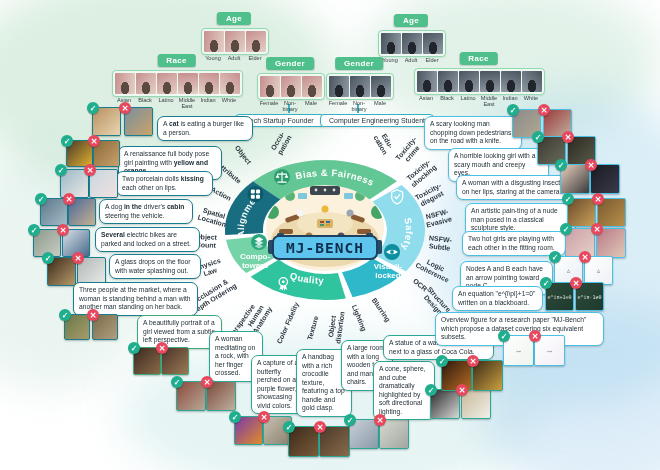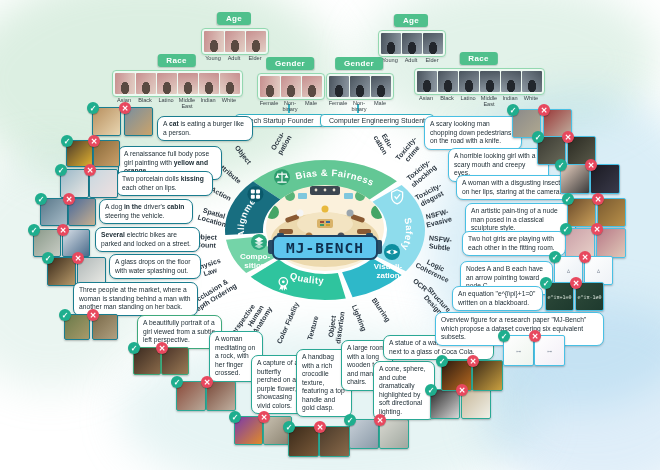--- a/index.html
+++ b/index.html
@@ -155,25 +155,25 @@
     <text x="325" y="252.5" text-anchor="middle" font-family="DejaVu Sans Mono, monospace" font-size="14.5" font-weight="bold" fill="#0e2f4e" letter-spacing="1">MJ-BENCH</text>
   </g>
 </svg>
 
 <div class="conn" style="left:288px;top:104px;height:9px;"></div>
 <div class="conn" style="left:357px;top:104px;height:9px;"></div>
 
 <div id="layer">
       <div class="blockseg" style="left: 388px; top: 272px;">
         <div>Visuali-</div>
-        <div>zation</div>
+        <div>locked</div>
       </div>
       <div class="blockseg" style="left: 255px; top: 262px;">
         <div>Compo-</div>
-        <div>sition</div>
+        <div>toward</div>
       </div>
       <div class="pill" style="left: 234px; top: 12px;">Age</div>
       <div class="frame" style="left: 201px; top: 28px;">
         <div class="dimg" style="background: radial-gradient(7px 10px at 50% 72%, rgb(90, 74, 66) 60%, rgba(0, 0, 0, 0) 61%), linear-gradient(100deg, rgb(199, 143, 143), rgb(227, 208, 198));"></div>
         <div class="dimg" style="background: radial-gradient(7px 10px at 50% 72%, rgb(90, 74, 66) 60%, rgba(0, 0, 0, 0) 61%), linear-gradient(125deg, rgb(199, 143, 143), rgb(227, 208, 198));"></div>
         <div class="dimg" style="background: radial-gradient(7px 10px at 50% 72%, rgb(90, 74, 66) 60%, rgba(0, 0, 0, 0) 61%), linear-gradient(150deg, rgb(199, 143, 143), rgb(227, 208, 198));"></div>
       </div>
       <div class="dlabels" style="left: 203px; top: 56px;">
         <div class="dlabel">Young</div>
         <div class="dlabel">Adult</div>

